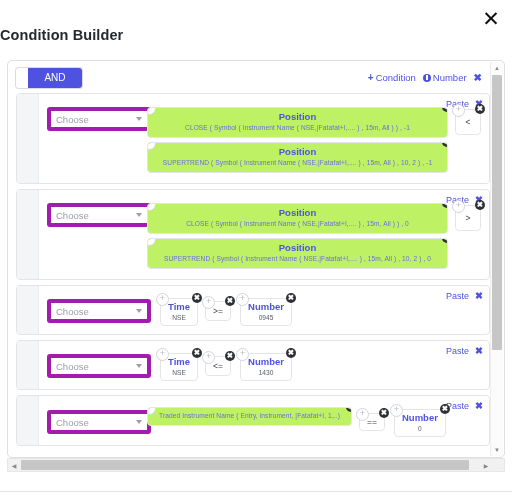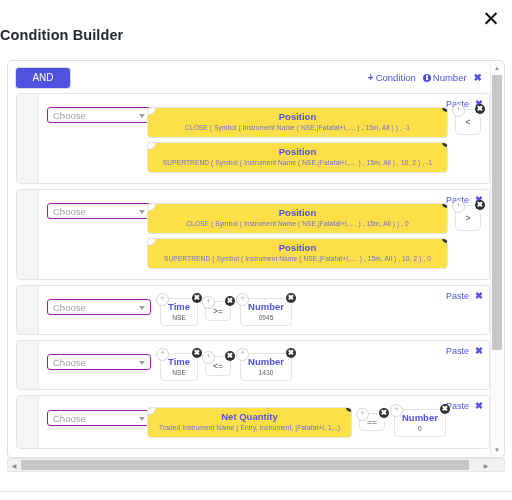--- a/index.html
+++ b/index.html
@@ -78,20 +78,21 @@
   .logic-btn {
     font-size: 10px;
     padding: 5px 10px 5px 10px;
     background: #fff;
     color: #3b3f46;
     cursor: pointer;
     user-select: none;
     line-height: 1;
     min-width: 34px;
     text-align: center;
+    margin-left: 12px;
   }
   .logic-btn.active {
     background: #4f52e0;
     color: #fff;
   }
 
   
   .group-actions {
     position: absolute;
     right: 22px;
@@ -174,22 +175,22 @@
     position: relative;
     padding: 8px 8px 8px 30px;
     display: flex;
     align-items: flex-start;
     box-sizing: border-box;
   }
 
   
   .choose {
     width: 104px;
-    height: 16px;
-    border: 1px solid #a21caf;
+    height: 24px;
+    border: 4px solid #a21caf;
     border-radius: 3px;
     background: #fff;
     font-size: 9.5px;
     color: #9aa0a6;
     display: flex;
     align-items: center;
     padding: 0 5px;
     box-sizing: border-box;
     flex: 0 0 auto;
     position: relative;
@@ -209,21 +210,21 @@
   .expr-wrap {
     position: relative;
     margin-left: -4px;
     flex: 1 1 auto;
     min-width: 0;
   }
   .expr-card {
     position: relative;
     border: 1px solid #e3e5e9;
     border-radius: 4px;
-    background: #fde047;
+    background: #bef264;
     padding: 3px 6px 4px 6px;
     margin-bottom: 2px;
     box-sizing: border-box;
     text-align: center;
     white-space: nowrap;
     overflow: hidden;
   }
   .expr-title {
     font-size: 9.5px;
     font-weight: bold;
@@ -535,21 +536,20 @@
           <div class="block-x">✖</div>
           <div class="row-body" style="padding-top:11px;">
             <div class="choose" style="margin-top:3px;">
               <span>Choose</span>
               <span class="caret"></span>
             </div>
             <div class="expr-wrap" style="max-width:205px;">
               <div class="expr-card">
                 <span class="mini-plus" style="left:-5px;top:-6px;">+</span>
                 <span class="mini-x" style="right:-5px;top:-6px;">✖</span>
-                <div class="expr-title">Net Quantity</div>
                 <div class="expr-sub">Traded Instrument Name ( Entry, instrument, |Fatafat+I, 1,..)</div>
               </div>
             </div>
             <div class="op-box" style="min-height:18px;margin-top:6px;">
               <span class="mini-plus" style="left:-4px;top:-6px;">+</span>
               <span class="mini-x" style="right:-5px;top:-6px;">✖</span>
               <span>==</span>
             </div>
             <div class="token" style="margin-top:2px;">
               <span class="mini-plus" style="left:-5px;top:-6px;">+</span>

